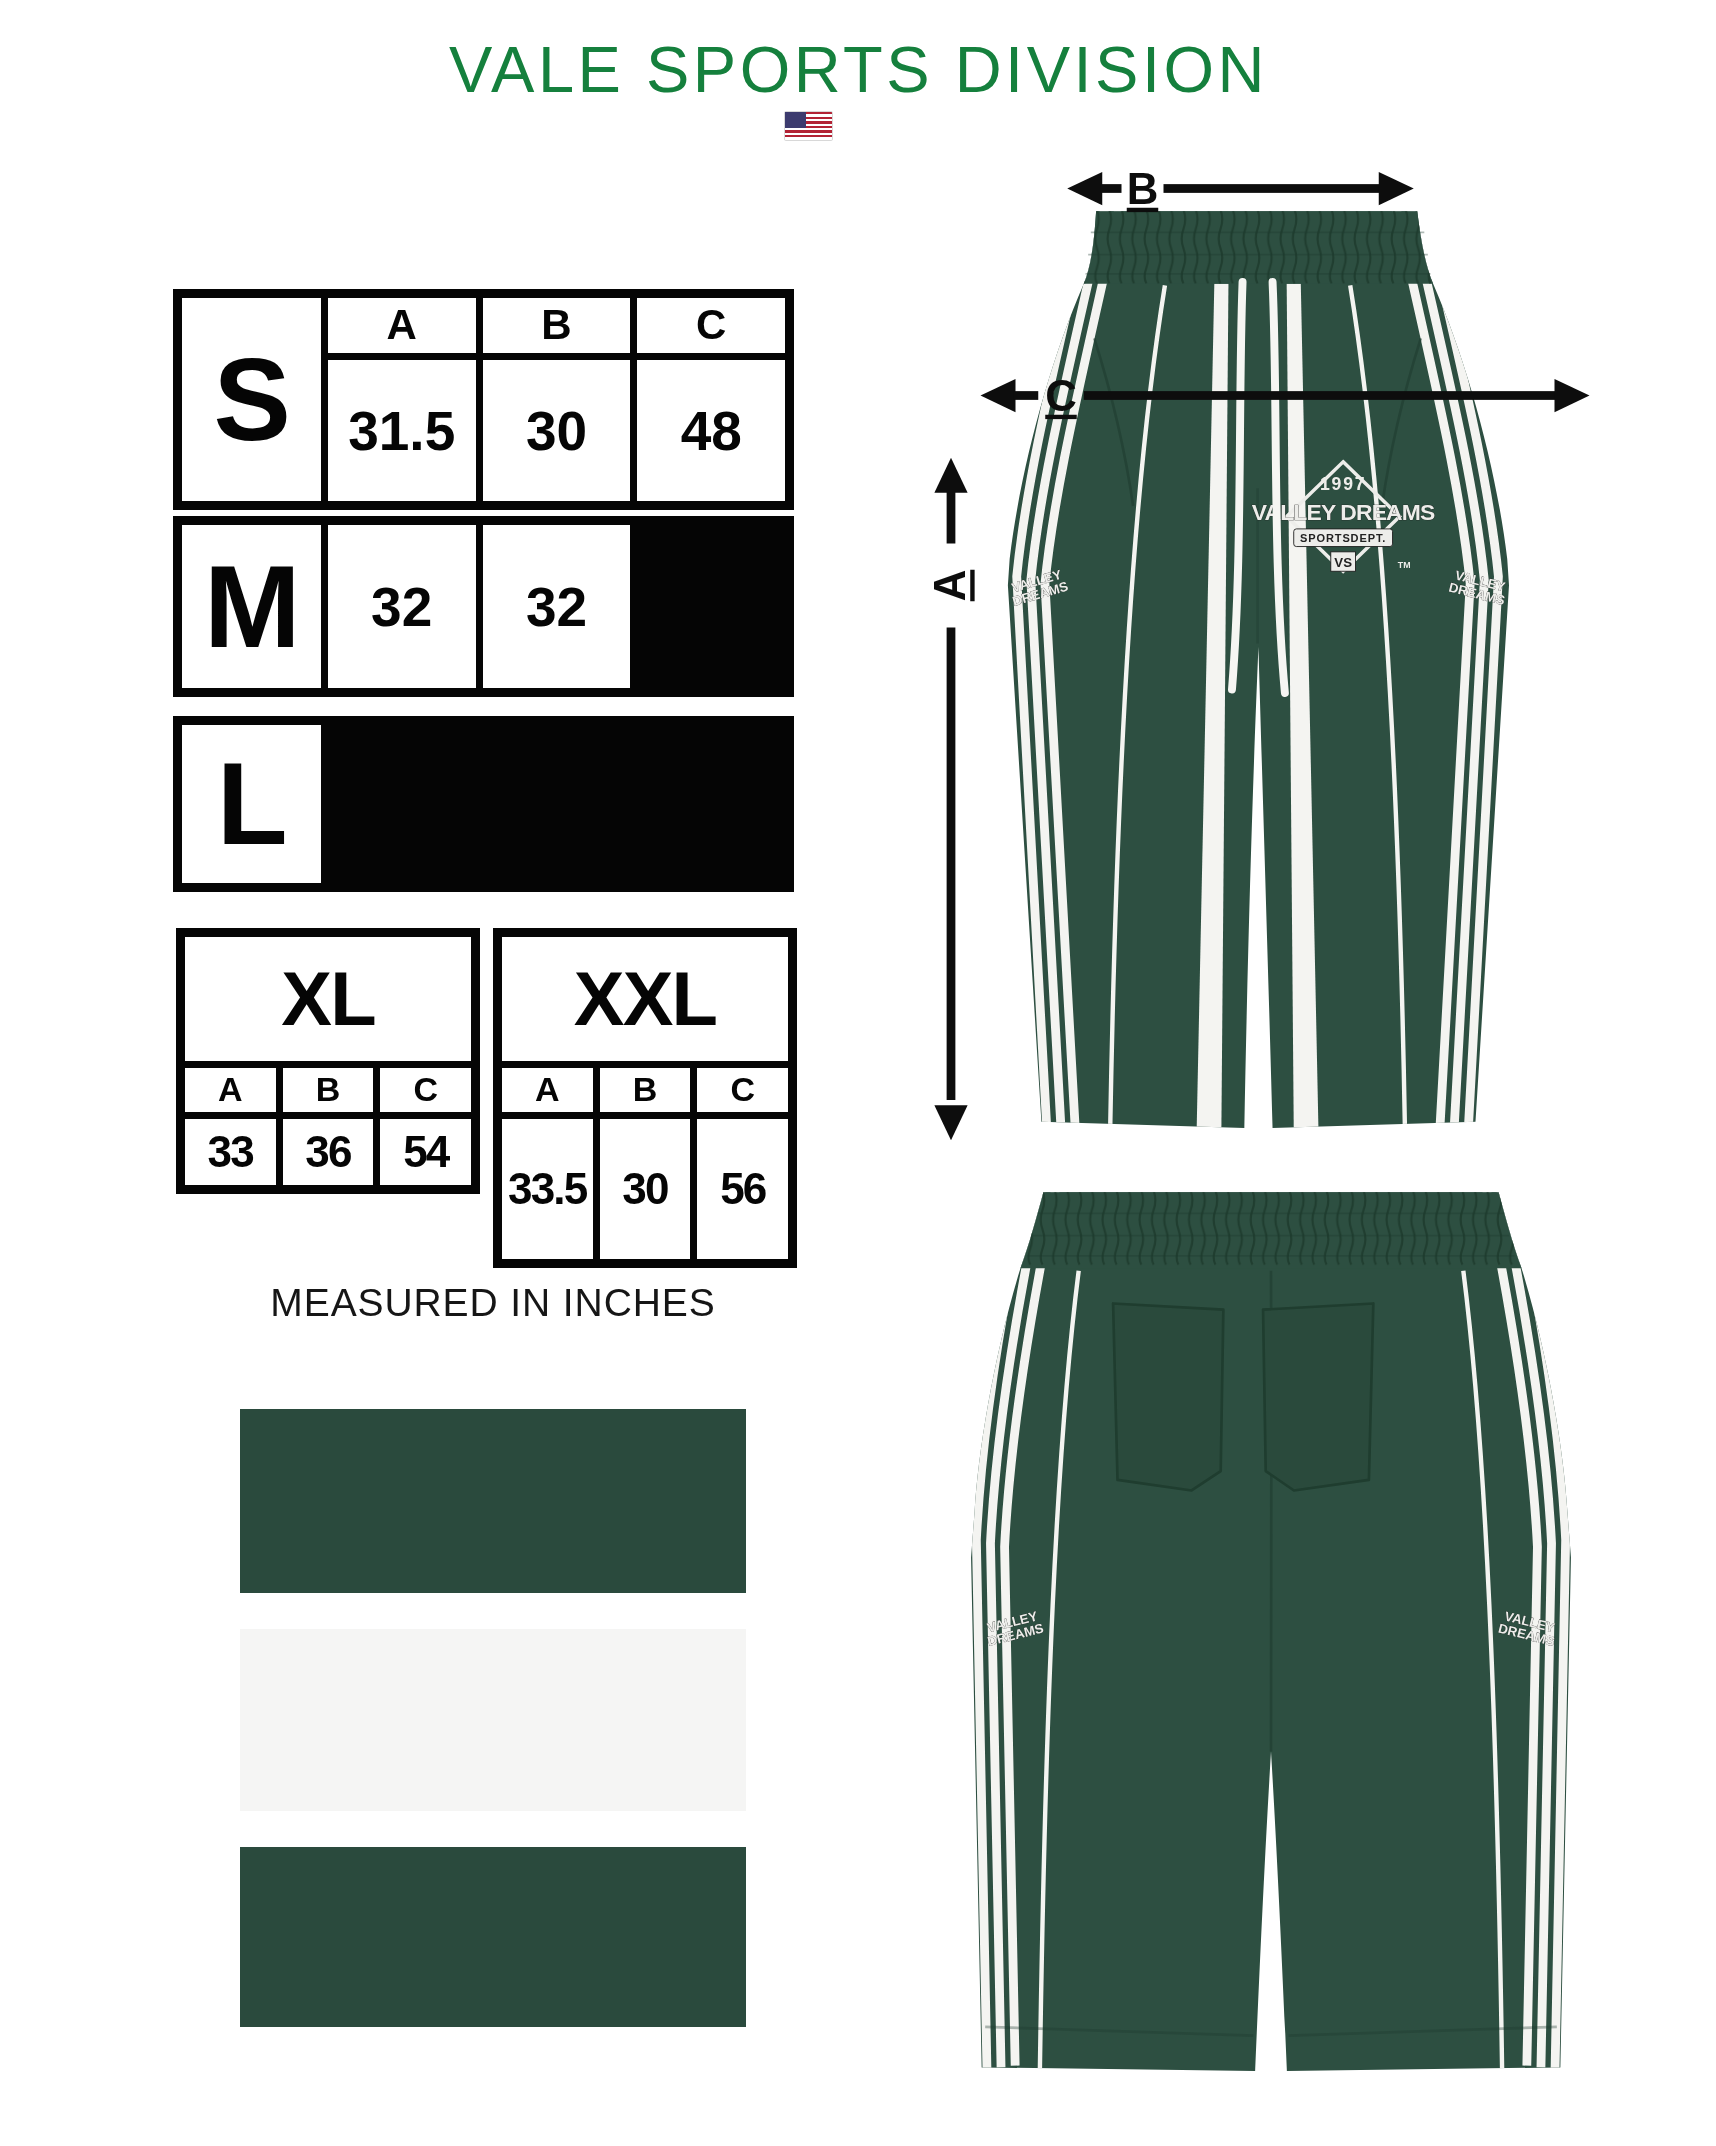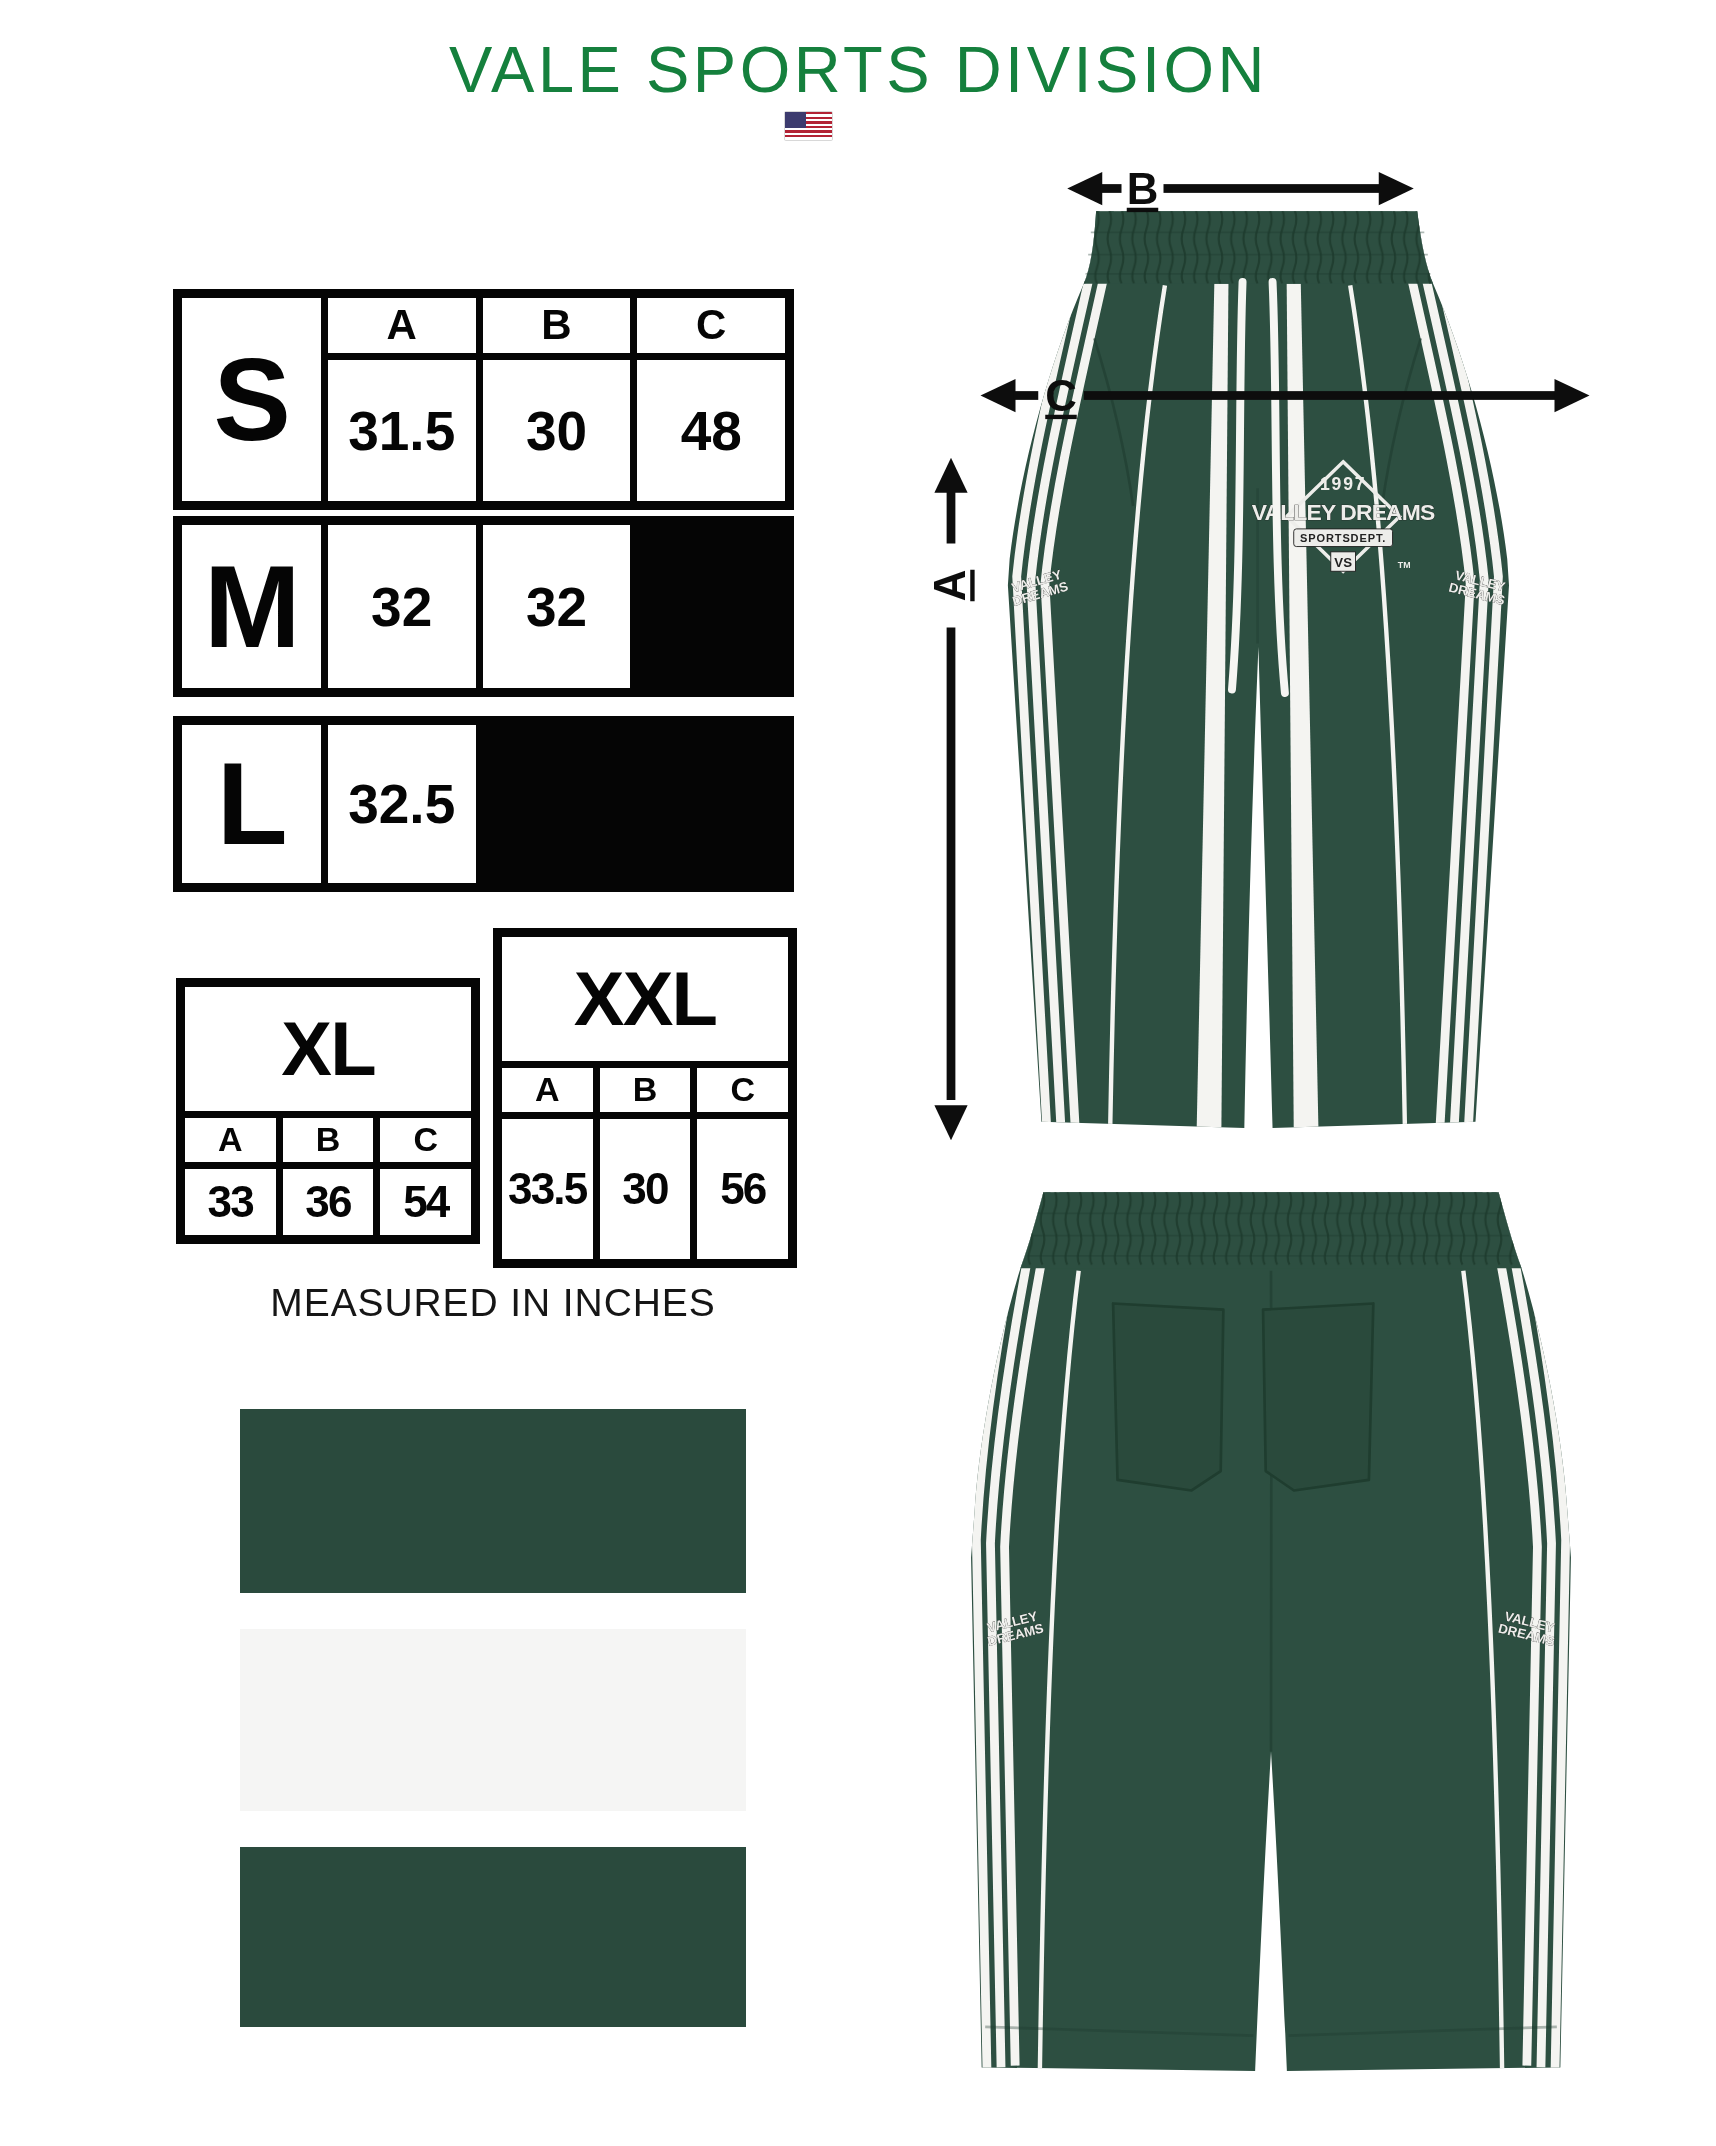--- a/index.html
+++ b/index.html
@@ -17,21 +17,21 @@
   
   .tbl { position:absolute; background:#050505; display:grid; gap:7px; padding:8.8px; }
   .tbl .cell { background:#ffffff; display:flex; align-items:center; justify-content:center;
                font-weight:bold; color:#050505; }
   .tbl-s   { left:173px; top:289px;  width:621px; height:221px;
              grid-template-columns:139px 1fr 1fr 1fr; grid-template-rows:55px 1fr; }
   .tbl-m   { left:173px; top:516px;  width:621px; height:181px;
              grid-template-columns:139px 1fr 1fr 1fr; grid-template-rows:1fr; }
   .tbl-l   { left:173px; top:716px;  width:621px; height:176px;
              grid-template-columns:139px 1fr 1fr 1fr; grid-template-rows:1fr; }
-  .tbl-xl  { left:176px; top:978px; width:304px; height:266px;
+  .tbl-xl  { left:176px; top:928px; width:304px; height:266px;
              grid-template-columns:1fr 1fr 1fr; grid-template-rows:124px 44px 1fr;text-align:center; }
   .tbl-xxl { left:493px; top:928px; width:304px; height:340px;
              grid-template-columns:1fr 1fr 1fr; grid-template-rows:124px 44px 1fr; }
   .size-letter { font-size:116px; letter-spacing:-1.8px; }
   .size-letter-sm { font-size:76px; letter-spacing:-1.8px; }
   .hdr  { font-size:42px; }
   .hdr-sm { font-size:34px; }
   .val  { font-size:55px; }
   .val-sm { font-size:44px; letter-spacing:-1.8px; }
   .span2 { grid-row:1 / 3; grid-column:1; }
@@ -95,21 +95,20 @@
 </div>
 
 <div class="tbl tbl-m">
   <div class="cell size-letter">M</div>
   <div class="cell val">32</div>
   <div class="cell val">32</div>
 </div>
 
 <div class="tbl tbl-l">
   <div class="cell size-letter">L</div>
-  <div class="cell val">32.5</div>
 </div>
 
 <div class="tbl tbl-xl">
   <div class="cell size-letter-sm span3">XL</div>
   <div class="cell hdr-sm">A</div>
   <div class="cell hdr-sm">B</div>
   <div class="cell hdr-sm">C</div>
   <div class="cell val-sm">33</div>
   <div class="cell val-sm">36</div>
   <div class="cell val-sm">54</div>

